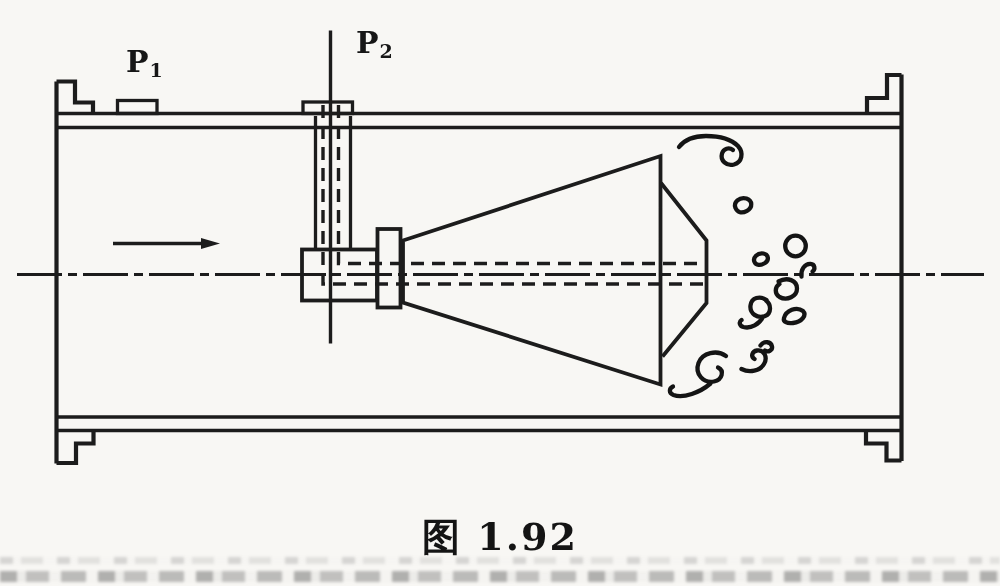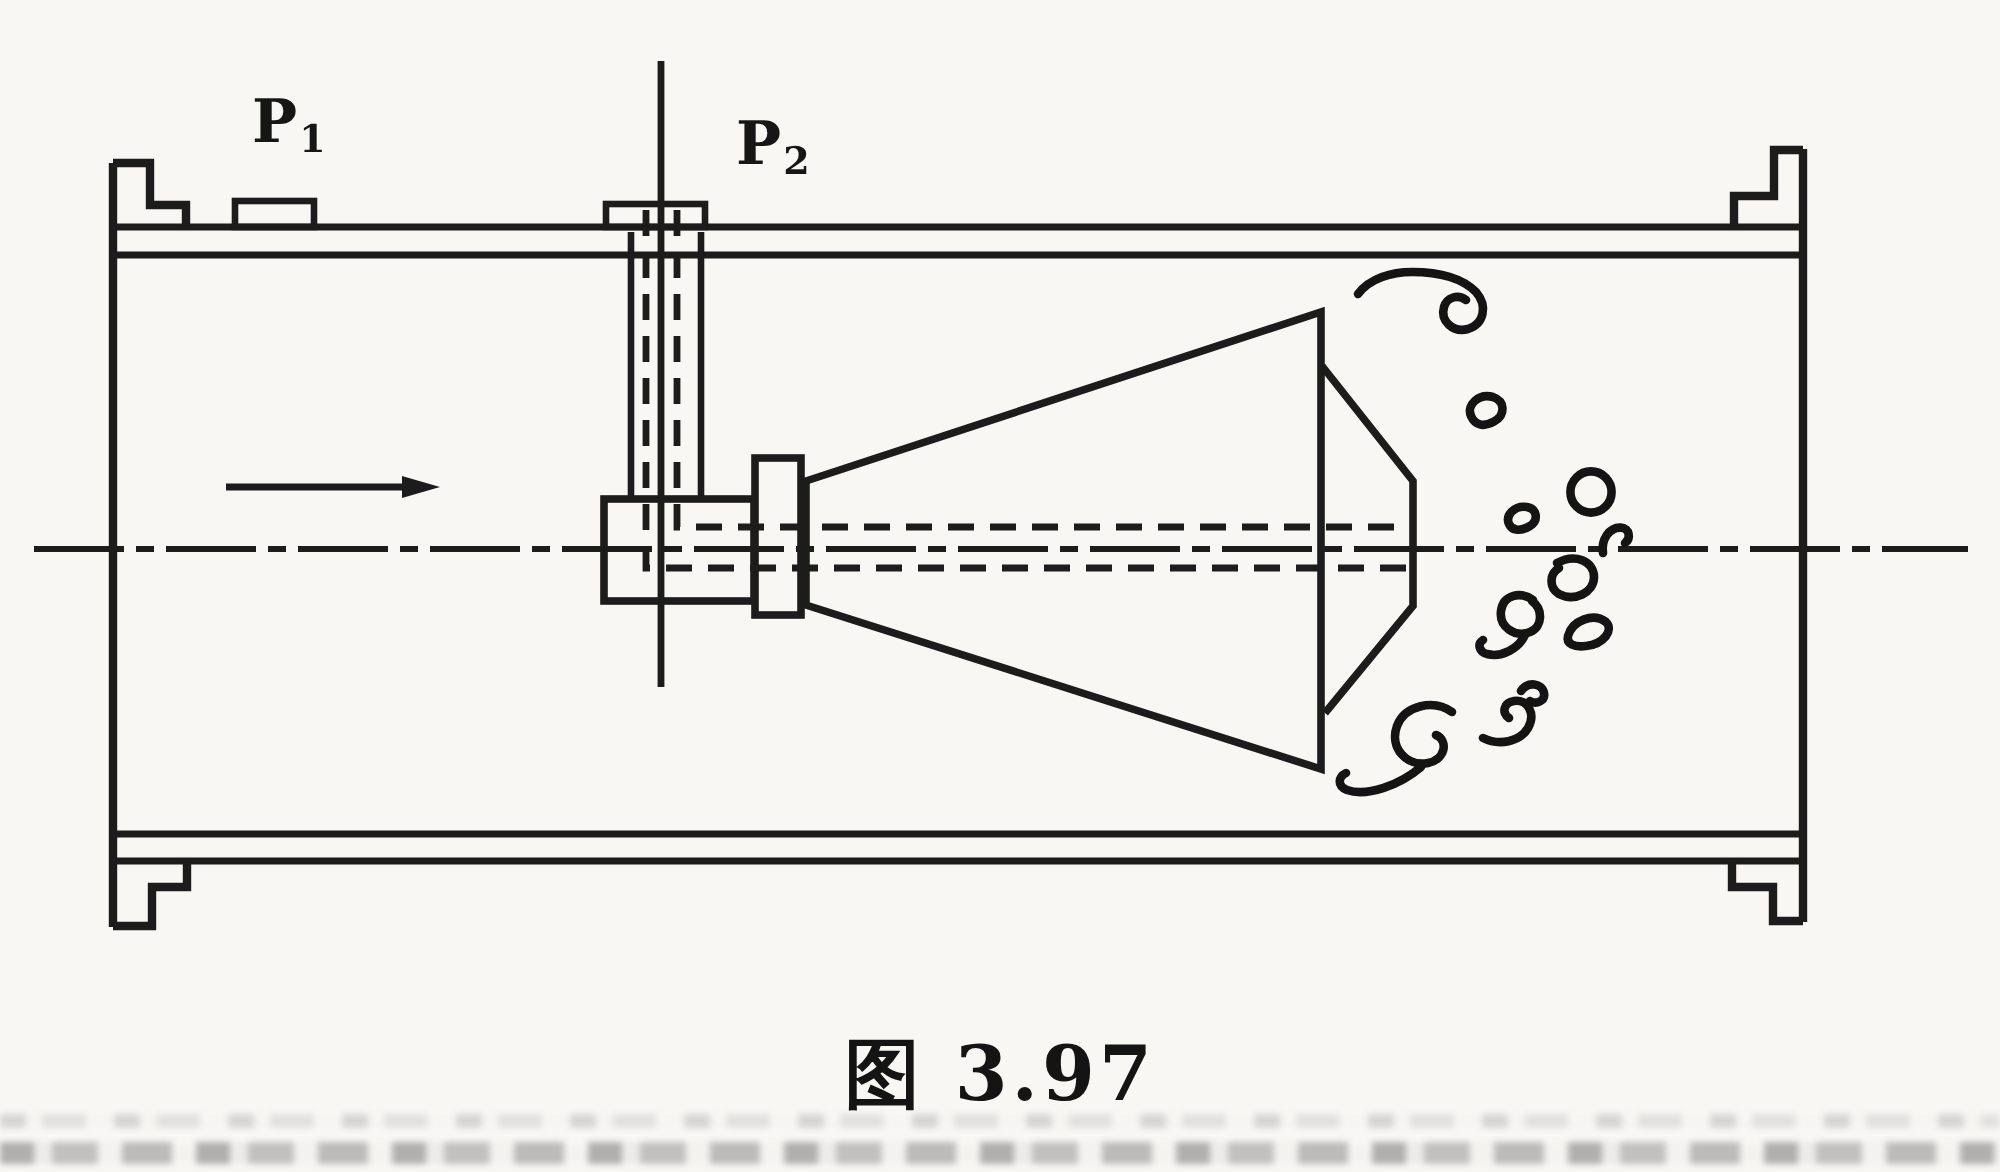--- a/index.html
+++ b/index.html
@@ -18,21 +18,21 @@
     color:#161616;
     letter-spacing:1px;
     line-height:1;
   }
   .p-label sub{
     font-size:19px;
     line-height:0;
     vertical-align:-5px;
   }
   #p1-label{left:126px;top:47px;}
-  #p2-label{left:356px;top:58px;margin-left:12px;}
+  #p2-label{left:356px;top:28px;}
   #caption{
     position:absolute;
     left:0;top:512px;width:1000px;
     display:flex;justify-content:center;align-items:baseline;gap:44px;
     font-weight:bold;
     font-size:38px;
     color:#141414;
     letter-spacing:2px;
     white-space:nowrap;
   }
@@ -118,19 +118,19 @@
       <path d="M741.5 369 C749.5 373 760 371 764 364 C768 357 764 349.5 757 350.5 C752 351.2 750.5 356.5 754.5 359 M760.5 345.5 C764 340.5 771 341.5 772 346.5 C772.8 350.5 768 352.5 765 350.5"></path>
       <path d="M726 356 C717 349.5 702.5 352.5 698.5 363 C694.5 374 703.5 383.5 714 381.5 C722.5 379.8 724.5 370.5 718 367.5 M710.5 383.5 C700 392.5 683.5 398.5 673.5 395 C668.5 393 669 388.5 673 386.5"></path>
     </g>
   </svg>
 
   <div class="p-label" id="p1-label"><span>P</span><sub>1</sub></div>
 
   <div class="p-label" id="p2-label"><span>P</span><sub>2</sub></div>
 
   <div id="caption">
-    <span>图 3.97</span>
+    <span>图 1.92</span>
   </div>
 
   <div class="scan-artifact" id="artifact-row1"></div>
   <div class="scan-artifact" id="artifact-row2"></div>
 
 </div>
 
 </body></html>

